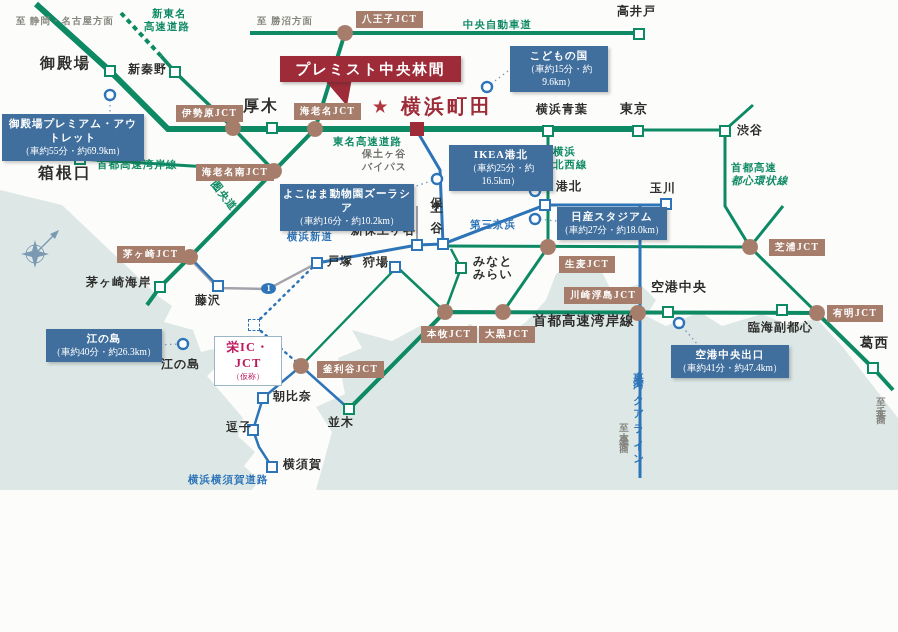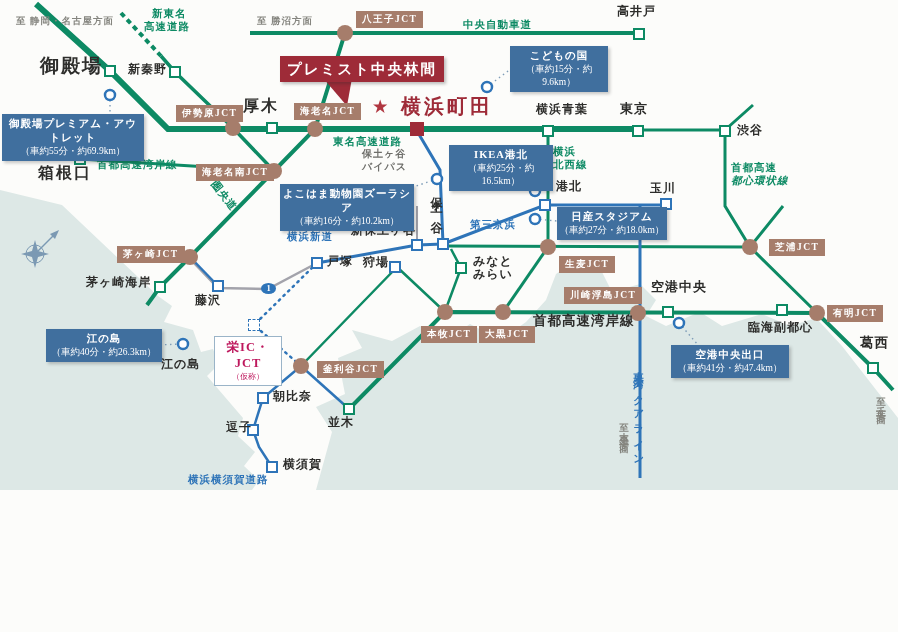--- a/index.html
+++ b/index.html
@@ -3,21 +3,21 @@
 <meta charset="utf-8">
 <style>
   html,body{margin:0;padding:0;background:#fff;}
   .stage{position:relative;width:898px;height:632px;overflow:hidden;background:#fcfcfa;
          font-family:"Liberation Serif","DejaVu Serif",serif;}
   .map{position:absolute;left:0;top:0;width:898px;height:490px;background:#fcfcfa;}
   .map svg.base{position:absolute;left:0;top:0;}
   
   .lbl{position:absolute;white-space:nowrap;color:#2d2d2b;font-weight:600;font-size:12px;
        line-height:1.05;z-index:5;letter-spacing:1px;}
-  .lbl.big{font-size:19px;letter-spacing:2px;}
+  .lbl.big{font-size:15px;letter-spacing:2px;}
   .lbl.big16{font-size:16px;letter-spacing:2px;}
   .lbl.big15{font-size:13px;letter-spacing:1px;}
   .lbl.big14{font-size:13.5px;letter-spacing:1px;}
   .lbl.md{font-size:12px;}
   .lbl.green{font-size:10.5px;color:#0d8a64;}
   .lbl.blue{font-size:10.5px;color:#2e74b8;}
   .lbl.gray{font-size:9.5px;color:#85857f;font-weight:600;}
   .lbl.gray2{font-size:10px;color:#6e6e6a;}
   .lbl.vert{writing-mode:vertical-rl;letter-spacing:3px;}
   .lbl.redbig{font-size:20px;color:#9e2b38;letter-spacing:3px;}
@@ -31,21 +31,21 @@
   .sq.d{border:1.5px dashed #2e74b8;}
   .sq.r{background:#9e2b38;border:none;width:14px;height:14px;}
   .jct{position:absolute;width:16px;height:16px;border-radius:50%;background:#a67d6b;z-index:2;
       transform:translate(-50%,-50%);}
   .jbox{position:absolute;background:#a67d6b;color:#fff;font-size:9.5px;font-weight:600;
       padding:2px 6px;letter-spacing:1.5px;z-index:6;white-space:nowrap;}
   .ibox{position:absolute;background:#406f9e;color:#fff;text-align:center;z-index:7;
       padding:3px 2px;box-shadow:2px 2px 3px rgba(40,40,40,.25);}
   .ibox .t{font-size:10.5px;font-weight:700;letter-spacing:1px;display:block;}
   .ibox .dd{font-size:9.5px;display:block;letter-spacing:0;}
-  .landmark{position:absolute;left:280px;top:56px;width:164px;height:26px;background:#9e2b38;
+  .landmark{position:absolute;left:280px;top:56px;width:181px;height:26px;background:#9e2b38;
       color:#fff;text-align:center;line-height:26px;font-size:14.5px;font-weight:700;
       letter-spacing:2px;z-index:8;box-shadow:2px 2px 3px rgba(40,40,40,.3);}
   .sakae{position:absolute;left:214px;top:336px;width:66px;background:#fff;border:1px solid #9ab4c8;
       text-align:center;color:#be185d;z-index:6;padding:2px 0 3px;}
   .sakae .n1{font-size:12.5px;font-weight:700;display:block;letter-spacing:1px;}
   .sakae .n2{font-size:8px;display:block;}
   
   .bottom{position:absolute;left:0;top:490px;width:898px;height:142px;
       background:linear-gradient(100deg,#eae6e0 0%,#dcd7d0 30%,#ece8e2 55%,#d9d4cd 80%,#e7e3dd 100%);}
   .footnote{position:absolute;left:688px;top:122px;font-size:9px;color:#5a5a56;letter-spacing:1px;}

